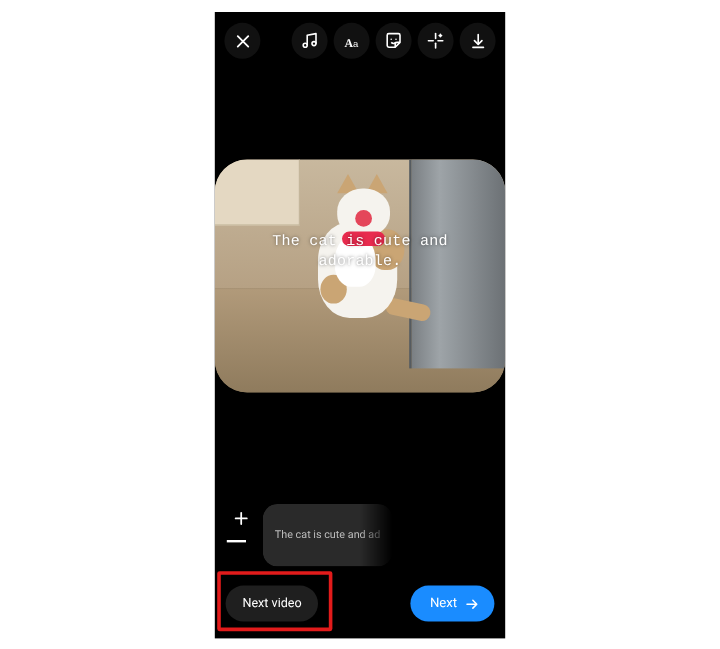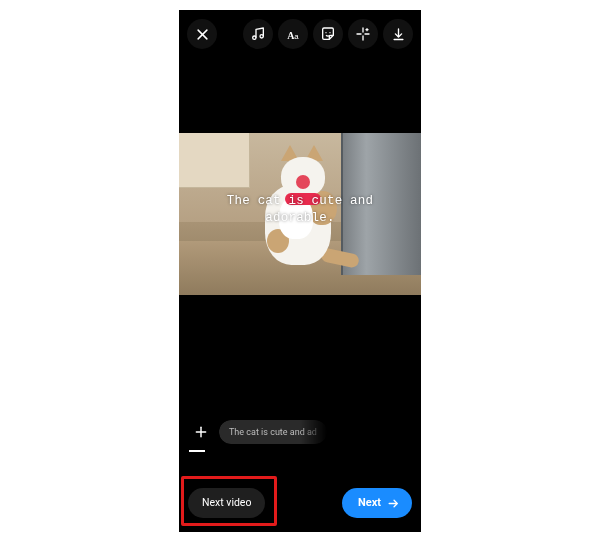--- a/index.html
+++ b/index.html
@@ -48,23 +48,24 @@
   #btn-sticker  { right: 78px; }
   #btn-effects  { right: 43px; }
   #btn-download { right: 8px; }
 
   
   .media {
     position: absolute;
     left: 0;
     top: 123px;
     width: 242px;
-    height: 162px;
+    height: 194px;
     background: linear-gradient(#c8b89e, #b6a184 55%, #a89375 55%, #8a7859);
     overflow: hidden;
+    border-radius: 27px;
   }
   .floor {
     position:absolute;
     left:0; right:0; top:108px; bottom:0;
     background: linear-gradient(#b19a7a, #8f7b5d);
   }
   .fridge {
     position:absolute;
     right:0; top:0; bottom:20px; width:78px;
     background: linear-gradient(90deg,#7a7f83,#9ea4a8 30%,#6c7175);
@@ -169,21 +170,21 @@
     left:10px; top:6px;
     width:24px; height:24px;
     background:#000;
     color:#fff;
     display:flex; align-items:center; justify-content:center;
   }
   .text-pill {
     position:absolute;
     left:40px; top:6px;
     height:24px;
-    padding:0 10px;
+    padding:14px 10px;
     background:#2a2a2a;
     color:#bdbdbd;
     font-size:9px;
     line-height:24px;
     border-radius:12px;
     max-width:110px;
     overflow:hidden;
     white-space:nowrap;
     text-overflow:clip;
     -webkit-mask-image: linear-gradient(90deg,#000 75%, transparent);
@@ -221,21 +222,21 @@
     pointer-events:none;
   }
   .next-pill {
     position:absolute;
     right:9px; bottom:14px;
     height:30px;
     padding:0 12px 0 16px;
     background:#1a8cff;
     color:#fff;
     font-size:11px;
-    font-weight:700;
+    font-weight:400;
     line-height:30px;
     border-radius:15px;
     display:flex;
     align-items:center;
     gap:6px;
   }
 </style>
 </head>
 <body>
 

